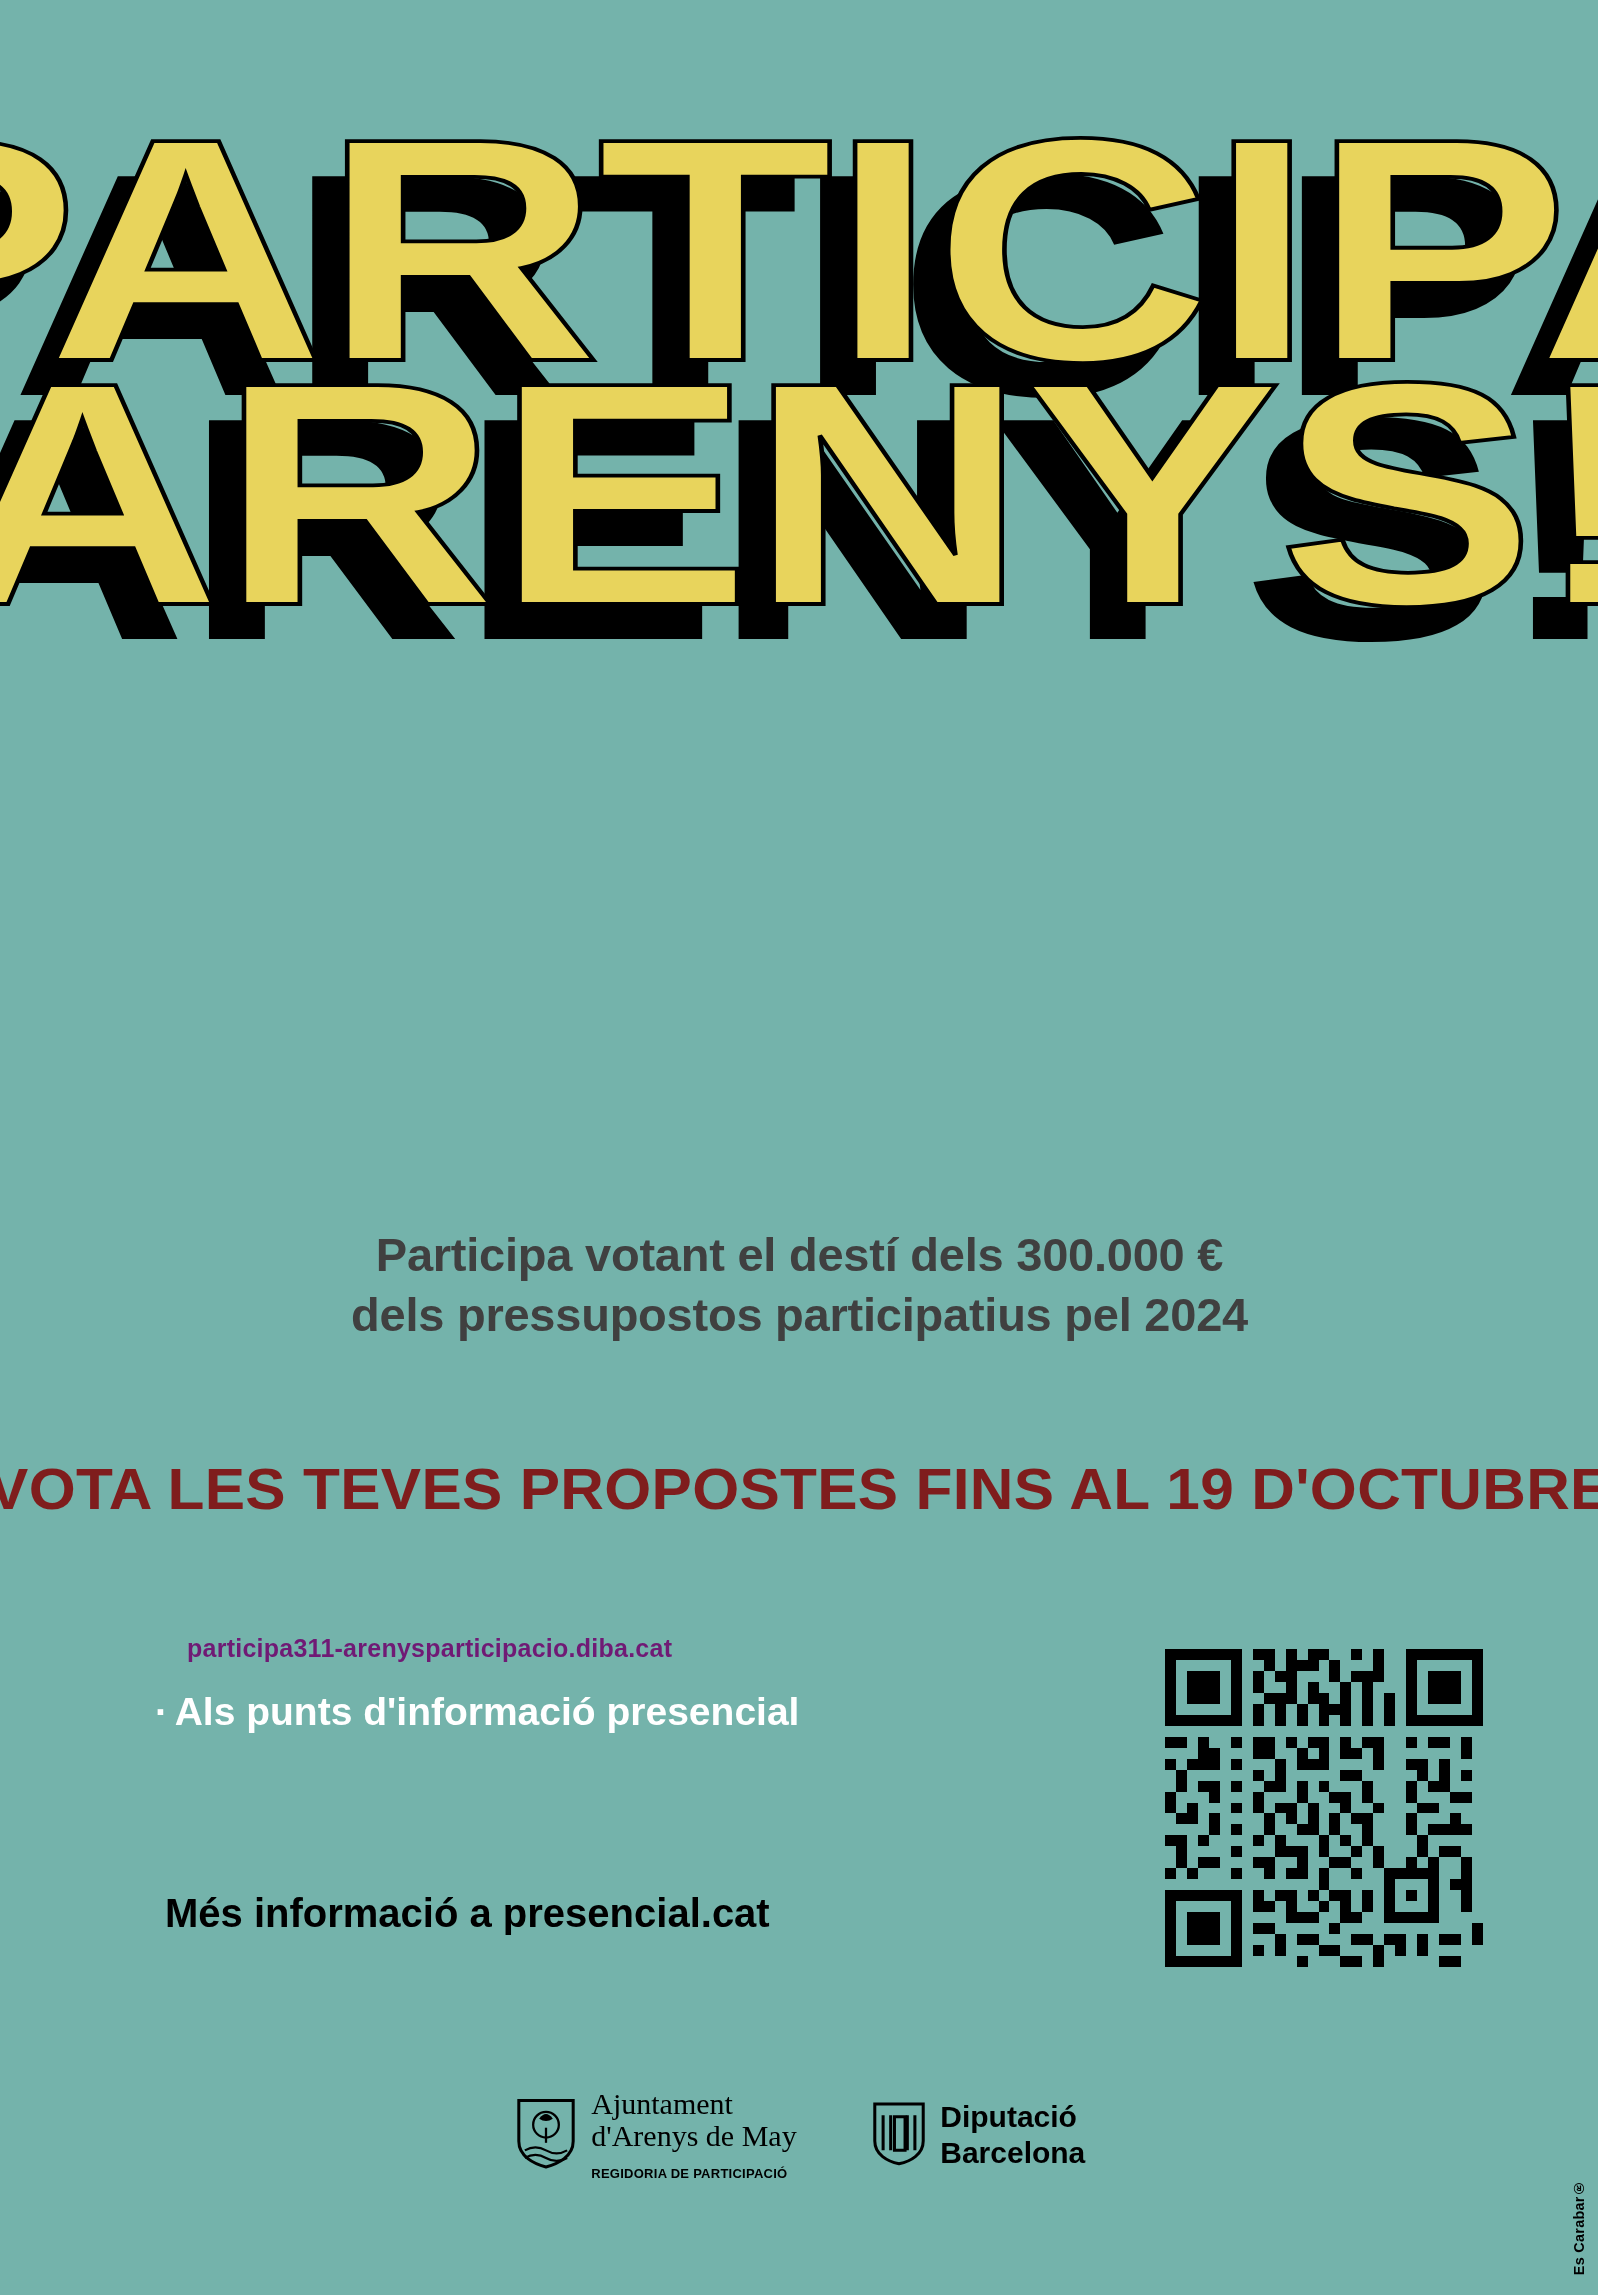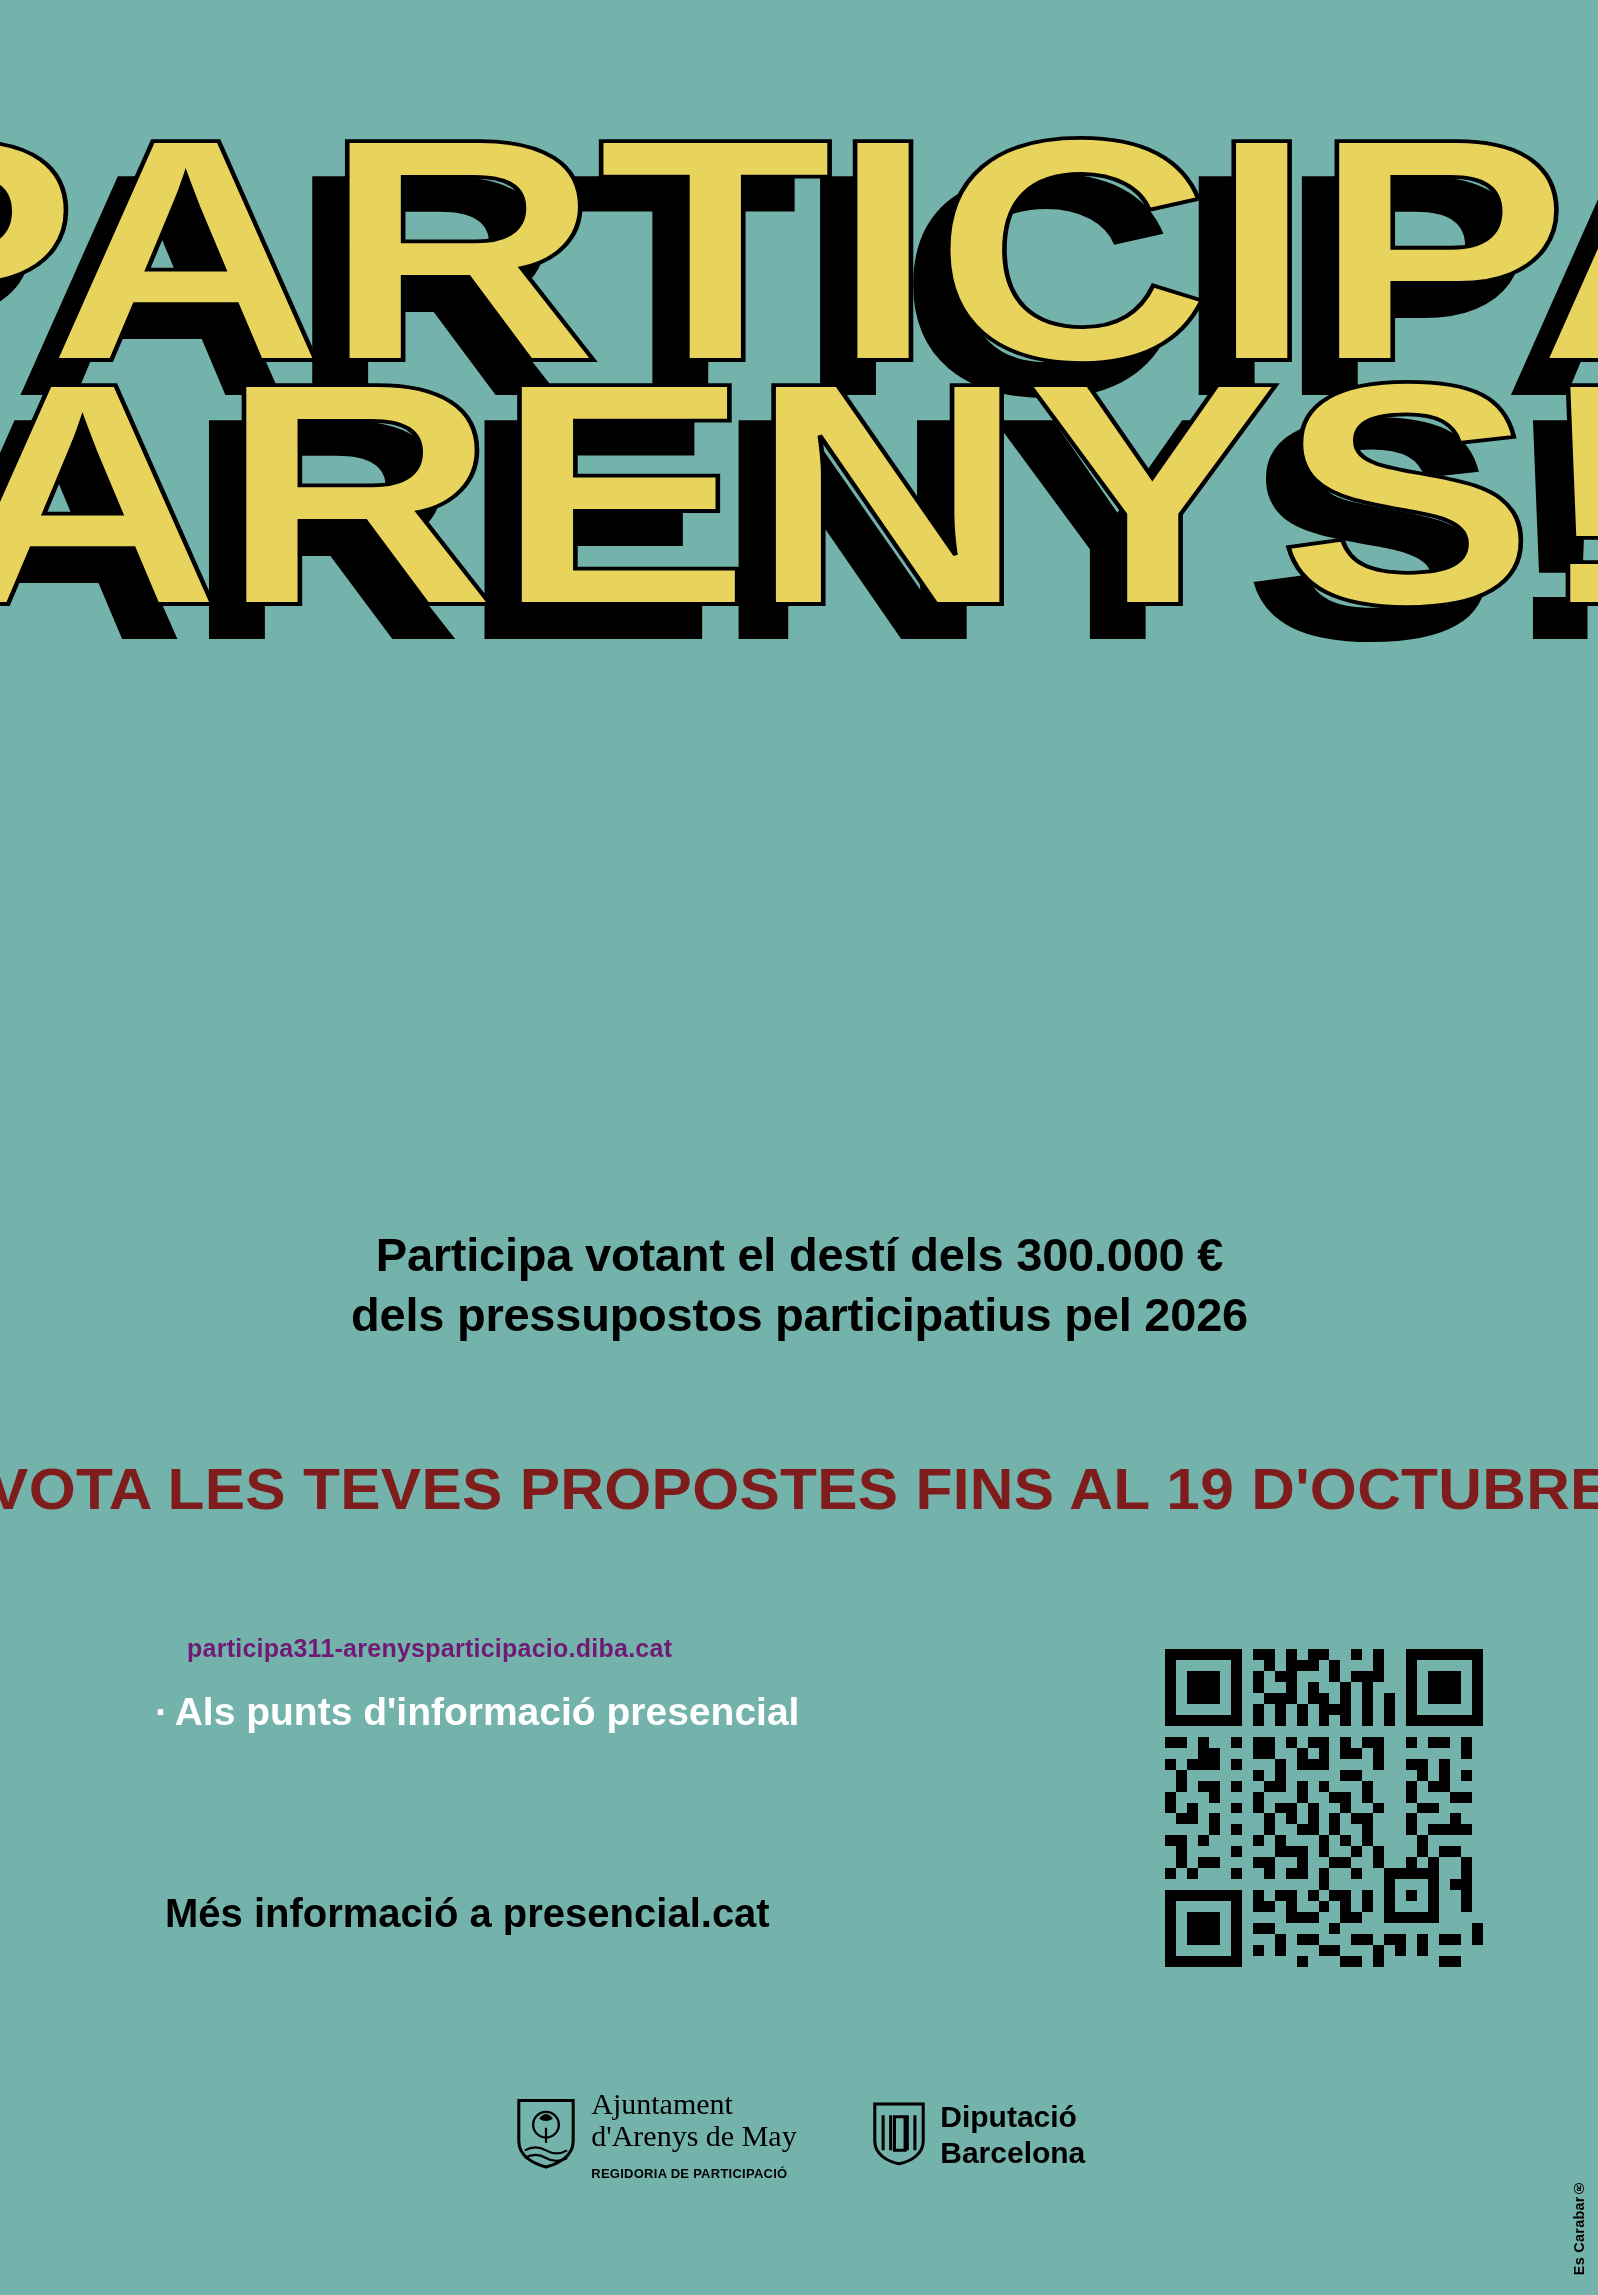--- a/index.html
+++ b/index.html
@@ -59,21 +59,21 @@
   }
   .hl-stretch { display: inline-block; transform: scaleX(1.22); transform-origin: center; }
 
   
   .subtitle {
     position: absolute;
     left: 0;
     right: 0;
     top: 1225px;
     text-align: center;
-    color: #000000;
+    color: #404040;
     font-weight: bold;
     font-size: 47px;
     line-height: 1.28;
     letter-spacing: -0.005em;
   }
 
   
   .deadline {
     position: absolute;
     left: 0;
@@ -215,21 +215,21 @@
       <span class="hl-face"><span class="hl-stretch">PARTICIPA</span></span>
     </div>
     <div class="headline-line hl-2">
       <span class="hl-shadow"><span class="hl-stretch">ARENYS!</span></span>
       <span class="hl-face"><span class="hl-stretch">ARENYS!</span></span>
     </div>
   </div>
 
   <div class="subtitle">
     <div>Participa votant el destí dels 300.000 €</div>
-    <div>dels pressupostos participatius pel 2026</div>
+    <div>dels pressupostos participatius pel 2024</div>
   </div>
 
   <div class="deadline">
     <span>VOTA LES TEVES PROPOSTES FINS AL 19 D'OCTUBRE</span>
   </div>
 
   <div class="info">
     <span class="bullet-sub">participa311-arenysparticipacio.diba.cat</span>
 
     <div class="bullet-row">

